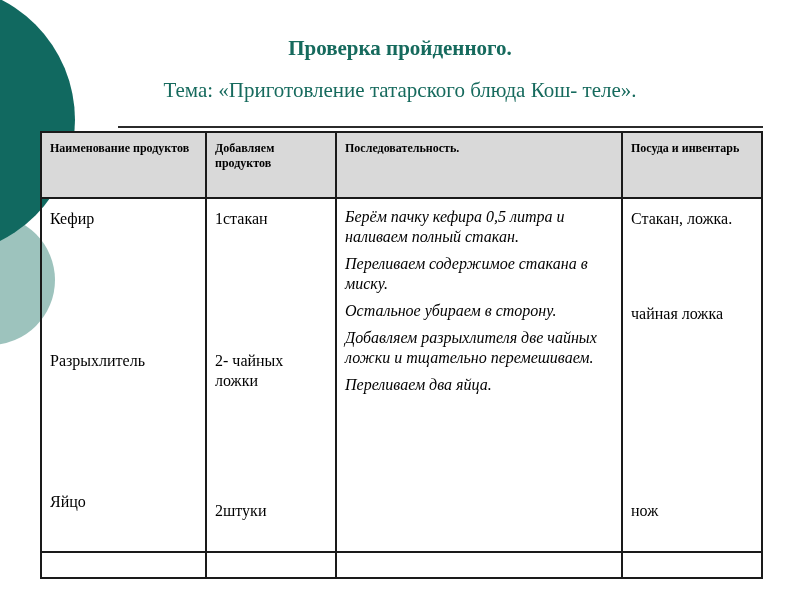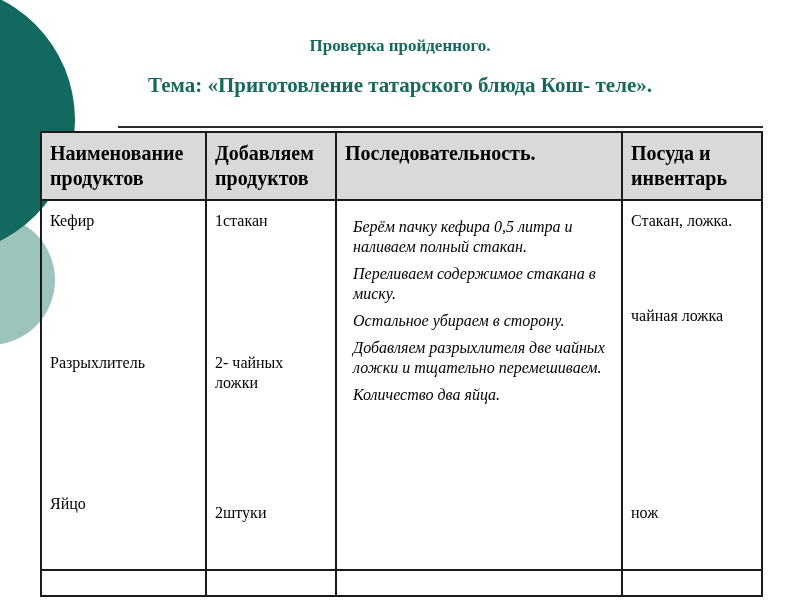--- a/index.html
+++ b/index.html
@@ -6,34 +6,34 @@
   .slide{
     position:relative;width:800px;height:600px;background:#ffffff;
     overflow:hidden;font-family:"Liberation Serif",serif;color:#000;
   }
   
   .circle{position:absolute;border-radius:50%;}
   .circle-light{left:-75px;top:215px;width:130px;height:130px;background:var(--circle-light,#9dc3bd);}
   .circle-dark{left:-195px;top:-15px;width:270px;height:270px;background:var(--circle-dark,#116960);}
   
   .titles{position:absolute;top:36px;left:0;width:100%;text-align:center;color:var(--accent,#166a5d);}
-  .titles .t1{font-size:17px;font-weight:bold;margin:0 0 16px 0;}
-  .titles .t2{font-size:21px;font-weight:bold;margin:17px;}
+  .titles .t1{font-size:21px;font-weight:bold;margin:0 0 16px 0;}
+  .titles .t2{font-size:21px;font-weight:normal;margin:17px;}
   .title-rule{position:absolute;left:118px;top:126px;width:645px;height:2px;background:#2b2b2b;}
   
   table.slide-table{
     position:absolute;left:40px;top:131px;width:721px;
     border-collapse:collapse;table-layout:fixed;font-size:16px;
   }
   .slide-table th,.slide-table td{border:2px solid #1a1a1a;vertical-align:top;text-align:left;}
   .slide-table th{
-    background:var(--header-bg,#d9d9d9);font-weight:bold;font-size:20px;
+    background:var(--header-bg,#d9d9d9);font-weight:bold;font-size:12px;
     padding:8px 8px;height:48px;line-height:1.25;
   }
-  .slide-table td.body-cell{position:relative;height:352px;padding:8px;line-height:1.25;}
+  .slide-table td.body-cell{position:relative;height:352px;padding:0;line-height:1.25;}
   .pin{position:absolute;left:8px;right:6px;}
   .steps{padding:8px 8px 0 8px;font-style:italic;}
   .steps p{margin:0 0 7px 0;}
   .slide-table td.empty-cell{height:24px;padding:0;}
 </style>
 </head>
 <body>
 
 <div class="slide">
 
@@ -73,21 +73,21 @@
           <div class="pin" style="top:10px">1стакан</div>
           <div class="pin" style="top:152px">2- чайных ложки</div>
           <div class="pin" style="top:302px">2штуки</div>
         </td>
         <td class="body-cell">
           <div class="steps">
             <p>Берём пачку кефира 0,5 литра и наливаем полный стакан.</p>
             <p>Переливаем содержимое стакана в миску.</p>
             <p>Остальное убираем в сторону.</p>
             <p>Добавляем разрыхлителя две чайных ложки и тщательно перемешиваем.</p>
-            <p>Количество два яйца.</p>
+            <p>Переливаем два яйца.</p>
           </div>
         </td>
         <td class="body-cell">
           <div class="pin" style="top:10px">Стакан, ложка.</div>
           <div class="pin" style="top:105px">чайная ложка</div>
           <div class="pin" style="top:302px">нож</div>
         </td>
       </tr>
       <tr>
         <td class="empty-cell"></td>

